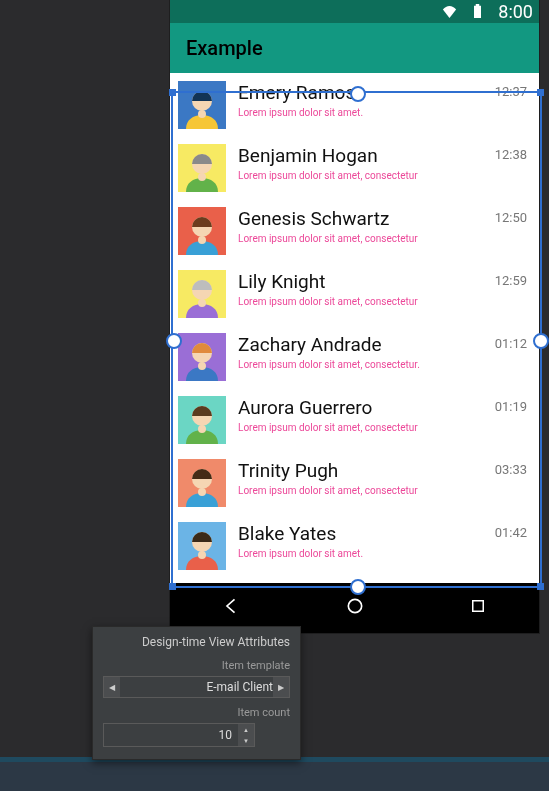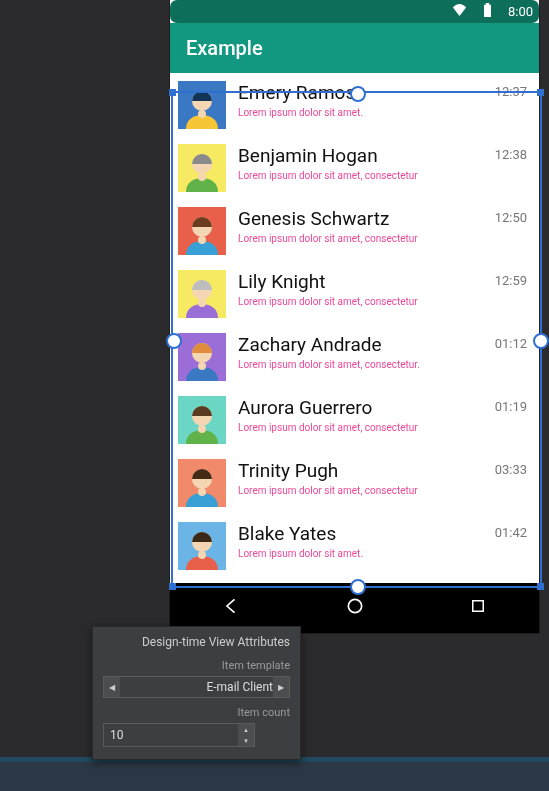--- a/index.html
+++ b/index.html
@@ -1,19 +1,19 @@
 <!DOCTYPE html>
 <html><head>
 <meta charset="utf-8">
 <style>
   html,body{margin:0;padding:0;width:549px;height:791px;background:#2b2b2d;font-family:Roboto,Arial,sans-serif;overflow:hidden;}
   .canvas{position:absolute;inset:0;}
   .phone{position:absolute;left:170px;top:0;width:369px;height:633px;background:#fff;box-shadow:0 0 0 1px rgba(0,0,0,.3);}
-  .statusbar{height:23px;background:#0d6e5a;display:flex;align-items:center;justify-content:flex-end;color:#fff;font-size:13px;padding:0 6px;gap:16px;border-radius:7px;}
-  .appbar{height:50px;background:#129881;display:flex;align-items:center;padding:0 16px;color:#ffffff;font-size:20px;font-weight:500;}
+  .statusbar{height:23px;background:#0d6e5a;display:flex;align-items:center;justify-content:flex-end;color:#fff;font-size:18px;padding:0 6px;gap:16px;}
+  .appbar{height:50px;background:#129881;display:flex;align-items:center;padding:0 16px;color:#000000;font-size:20px;font-weight:500;}
   .listwrap{height:510px;overflow:hidden;}
   .row{display:flex;align-items:flex-start;padding:8px 12px 7px 8px;border-bottom:0px solid #eee;}
   .avatar{width:48px;height:48px;flex:0 0 48px;display:flex;align-items:center;justify-content:center;}
   .avatar svg{width:48px;height:48px;}
   .txt{flex:1;padding-left:12px;min-width:0;}
   .name{font-size:19px;color:#111;line-height:1.1;margin-top:2px;}
   .sub{font-size:10px;color:#ec4899;margin-top:3px;white-space:nowrap;overflow:hidden;text-overflow:clip;}
   .time{font-size:13px;color:#777;margin-top:3px;padding-left:6px;}
   .navbar{position:absolute;bottom:0;left:0;right:0;height:50px;background:#000;display:flex;align-items:center;justify-content:space-around;}
   .navbtn{color:#fff;}
@@ -21,21 +21,21 @@
   .sel{position:absolute;left:171px;top:91px;width:367px;height:493px;border:2px solid #2f6fd0;pointer-events:none;}
   .sq{position:absolute;width:7px;height:7px;background:#2f6fd0;}
   .circ{position:absolute;width:12px;height:12px;border:2px solid #2f6fd0;background:#fff;border-radius:50%;margin:-7px;}
   
   .popup{position:absolute;left:92px;top:626px;width:187px;background:#3c3f41;color:#bababa;border:1px solid #2a2a2a;box-shadow:0 3px 8px rgba(0,0,0,.5);padding:8px 10px 12px;font-size:12px;}
   .popup-title{color:#ccc;margin-bottom:10px;font-size:12px;text-align:right;}
   .lbl{color:#9a9a9a;font-size:11px;margin-bottom:4px;text-align:right;}
   .spinner{display:flex;border:1px solid #5a5a5a;height:20px;margin-bottom:8px;}
   .spinner .btn{width:16px;background:#4b4d4f;display:flex;align-items:center;justify-content:center;color:#ccc;font-size:8px;}
   .spinner .mid{flex:1;text-align:right;line-height:20px;color:#ddd;font-size:12px;}
-  .spinner2{display:flex;border:1px solid #5a5a5a;height:22px;width:150px;}
+  .spinner2{display:flex;border:1px solid #5a5a5a;height:22px;width:150px;text-align:right;}
   .spinner2 .mid{flex:1;line-height:22px;color:#ddd;font-size:12px;padding:0 6px;}
   .spinner2 .stepper{width:16px;background:#4b4d4f;display:flex;flex-direction:column;}
   .spinner2 .stepper div{flex:1;display:flex;align-items:center;justify-content:center;color:#ccc;font-size:6px;}
   .footer-stripe{position:absolute;left:0;bottom:0;width:549px;height:34px;background:#2c3845;}
   .footer-stripe::before{content:"";position:absolute;top:0;left:0;right:0;height:5px;background:#1f4a5f;}
 </style>
 </head>
 <body>
 <div class="canvas">
 

